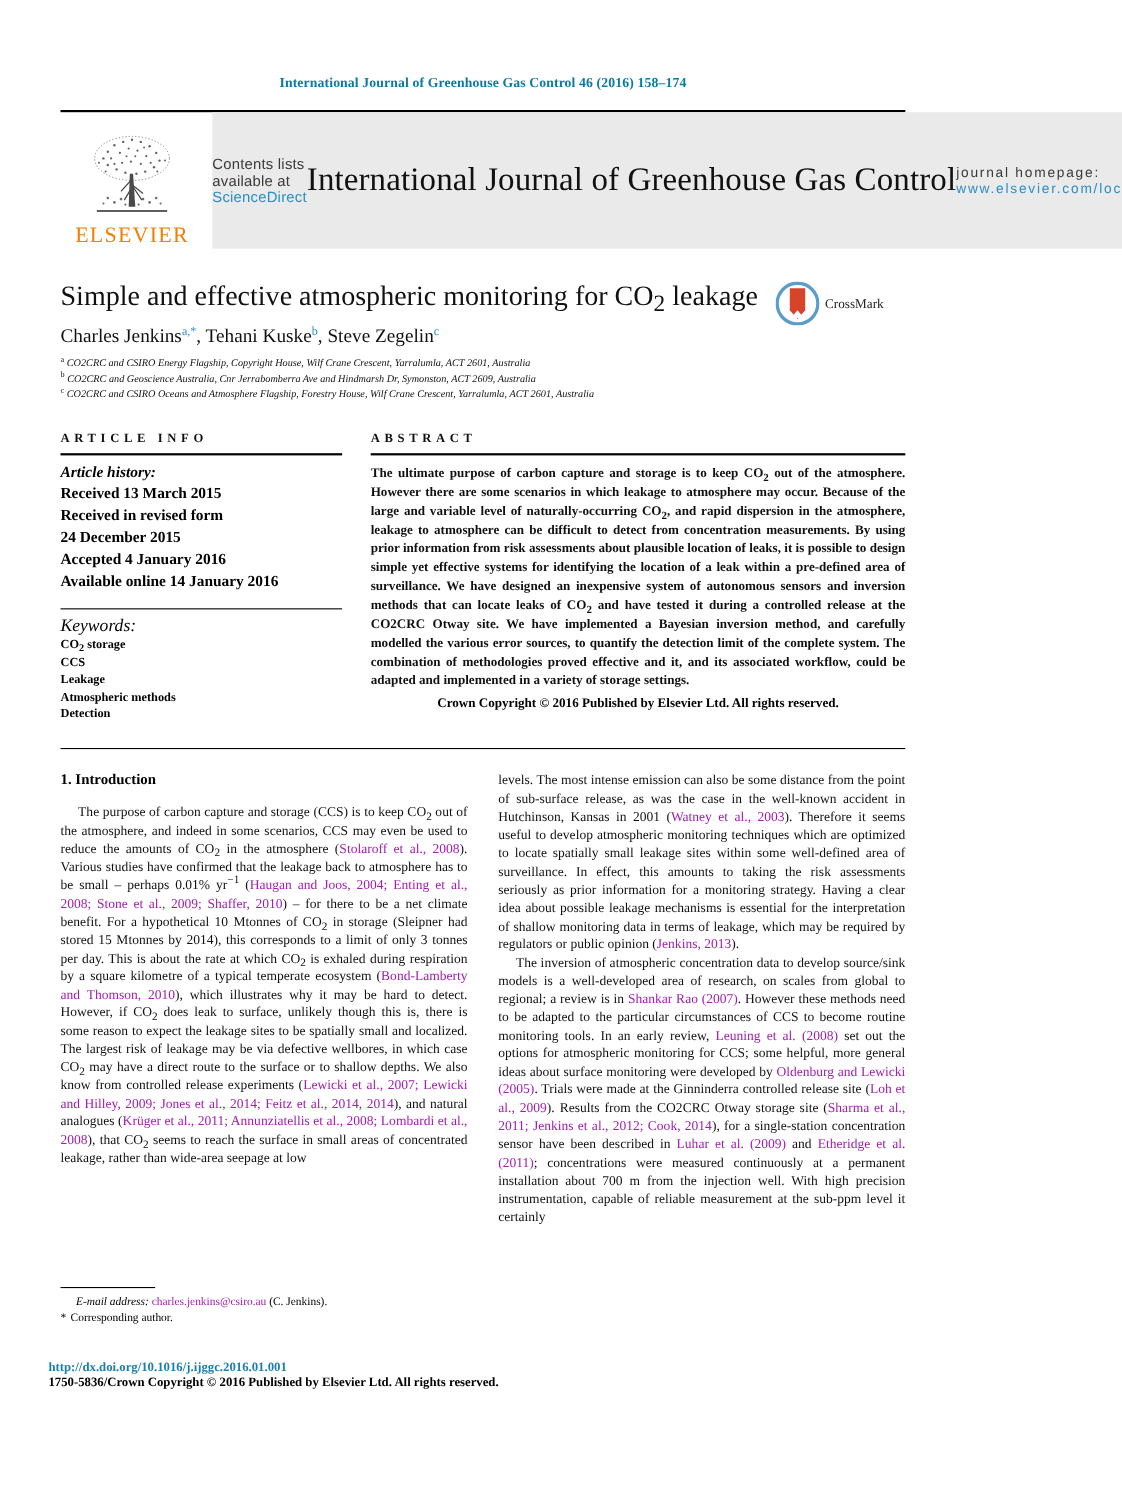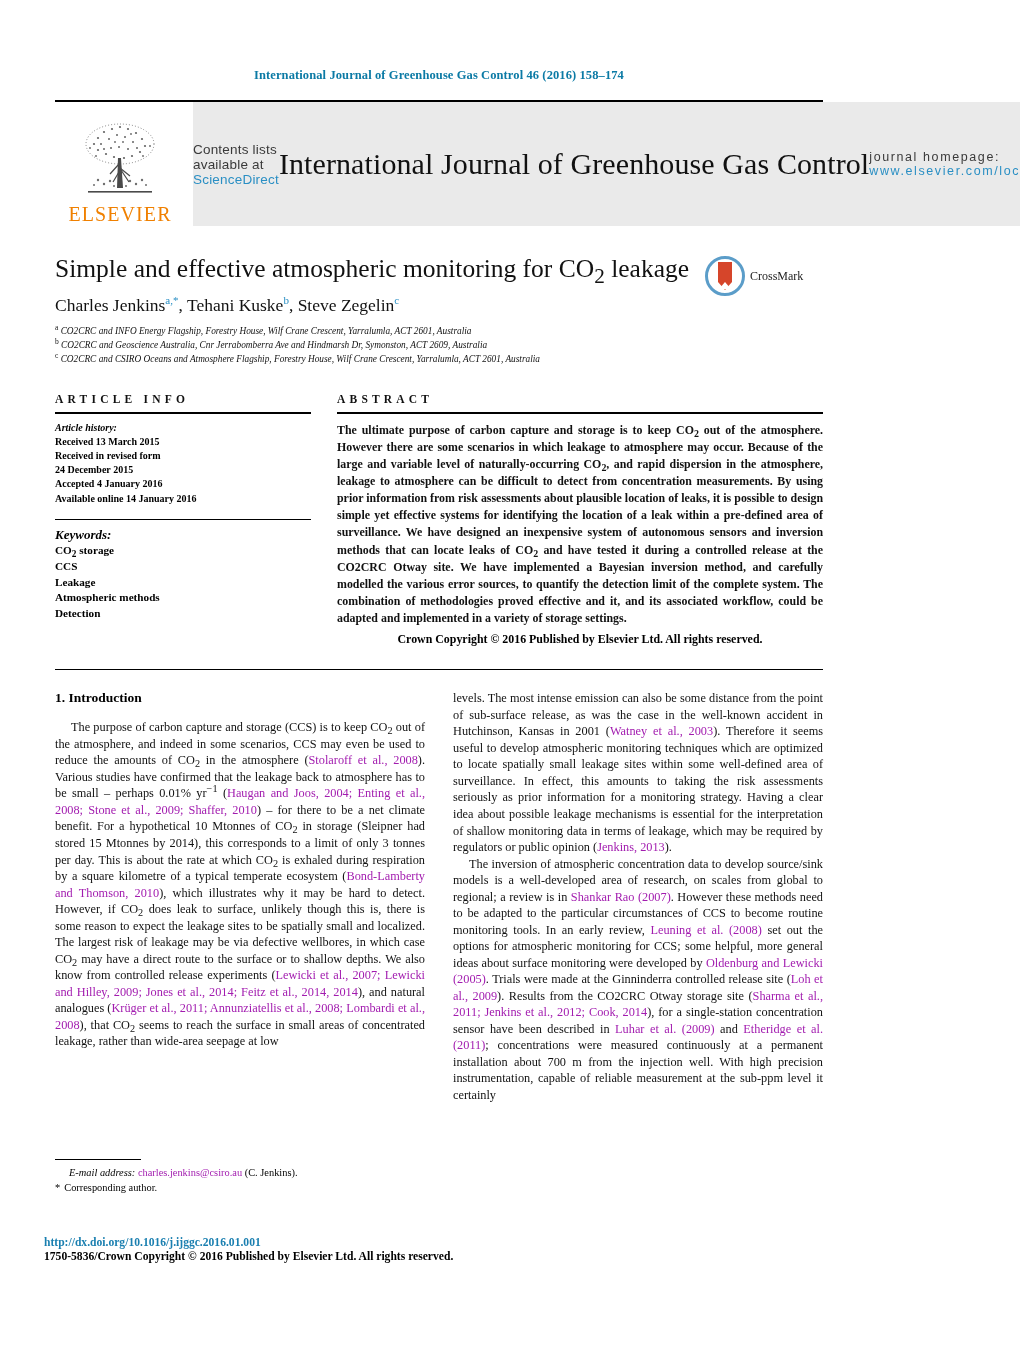--- a/index.html
+++ b/index.html
@@ -195,27 +195,27 @@
     font-weight: bold;
     font-size: 11.5px;
     letter-spacing: 4.2px;
     color: #111;
     margin-bottom: 7px;
   }
   .rule-thick { border-top: 2.2px solid #000; }
   .rule-thin  { border-top: 1px solid #000; }
   .hist {
     padding-top: 7px;
-    font-size: 10px;
+    font-size: 14px;
     line-height: 1.42;
   }
   .hist .lbl { font-style: italic; font-weight: bold; }
   .hist .ln { font-weight: bold; }
   .kw-block { margin-top: 13px; padding-top: 7px; }
-  .kw-block .lbl { font-style: italic; font-weight: bold; font-size: 13px; }
+  .kw-block .lbl { font-style: italic; font-weight: normal; font-size: 16px; }
   .kw-block .kw { font-weight: bold; font-size: 11.2px; line-height: 1.42; }
   .abstract-body {
     padding-top: 8px;
     font-size: 11.9px;
     line-height: 1.44;
     text-align: justify;
     font-weight: bold;
     color: #111;
   }
   .abstract-rights {
@@ -376,21 +376,21 @@
       <span>Simple and effective atmospheric monitoring for CO</span><sub>2</sub><span> leakage</span>
     </h1>
 
     <div class="authors">
       <span>Charles Jenkins</span><sup>a,*</sup>,
       <span>Tehani Kuske</span><sup>b</sup>,
       <span>Steve Zegelin</span><sup>c</sup>
     </div>
 
     <div class="affils">
-      <div><sup>a</sup> <span>CO2CRC and INFO Energy Flagship, Forestry House, Wilf Crane Crescent, Yarralumla, ACT 2601, Australia</span></div>
+      <div><sup>a</sup> <span>CO2CRC and CSIRO Energy Flagship, Copyright House, Wilf Crane Crescent, Yarralumla, ACT 2601, Australia</span></div>
       <div><sup>b</sup> <span>CO2CRC and Geoscience Australia, Cnr Jerrabomberra Ave and Hindmarsh Dr, Symonston, ACT 2609, Australia</span></div>
       <div><sup>c</sup> <span>CO2CRC and CSIRO Oceans and Atmosphere Flagship, Forestry House, Wilf Crane Crescent, Yarralumla, ACT 2601, Australia</span></div>
     </div>
 
     <div class="crossmark">
       <svg width="40" height="40" viewBox="0 0 40 40">
         <circle cx="20" cy="20" r="18.5" fill="#ffffff" stroke="#5b9dc9" stroke-width="3"></circle>
         <path d="M13 6 h14 v20 l-7 8 l-7 -8 Z" fill="#d6452a"></path>
         <path d="M20 26 l6 7 h-12 Z" fill="#ffffff"></path>
       </svg>

